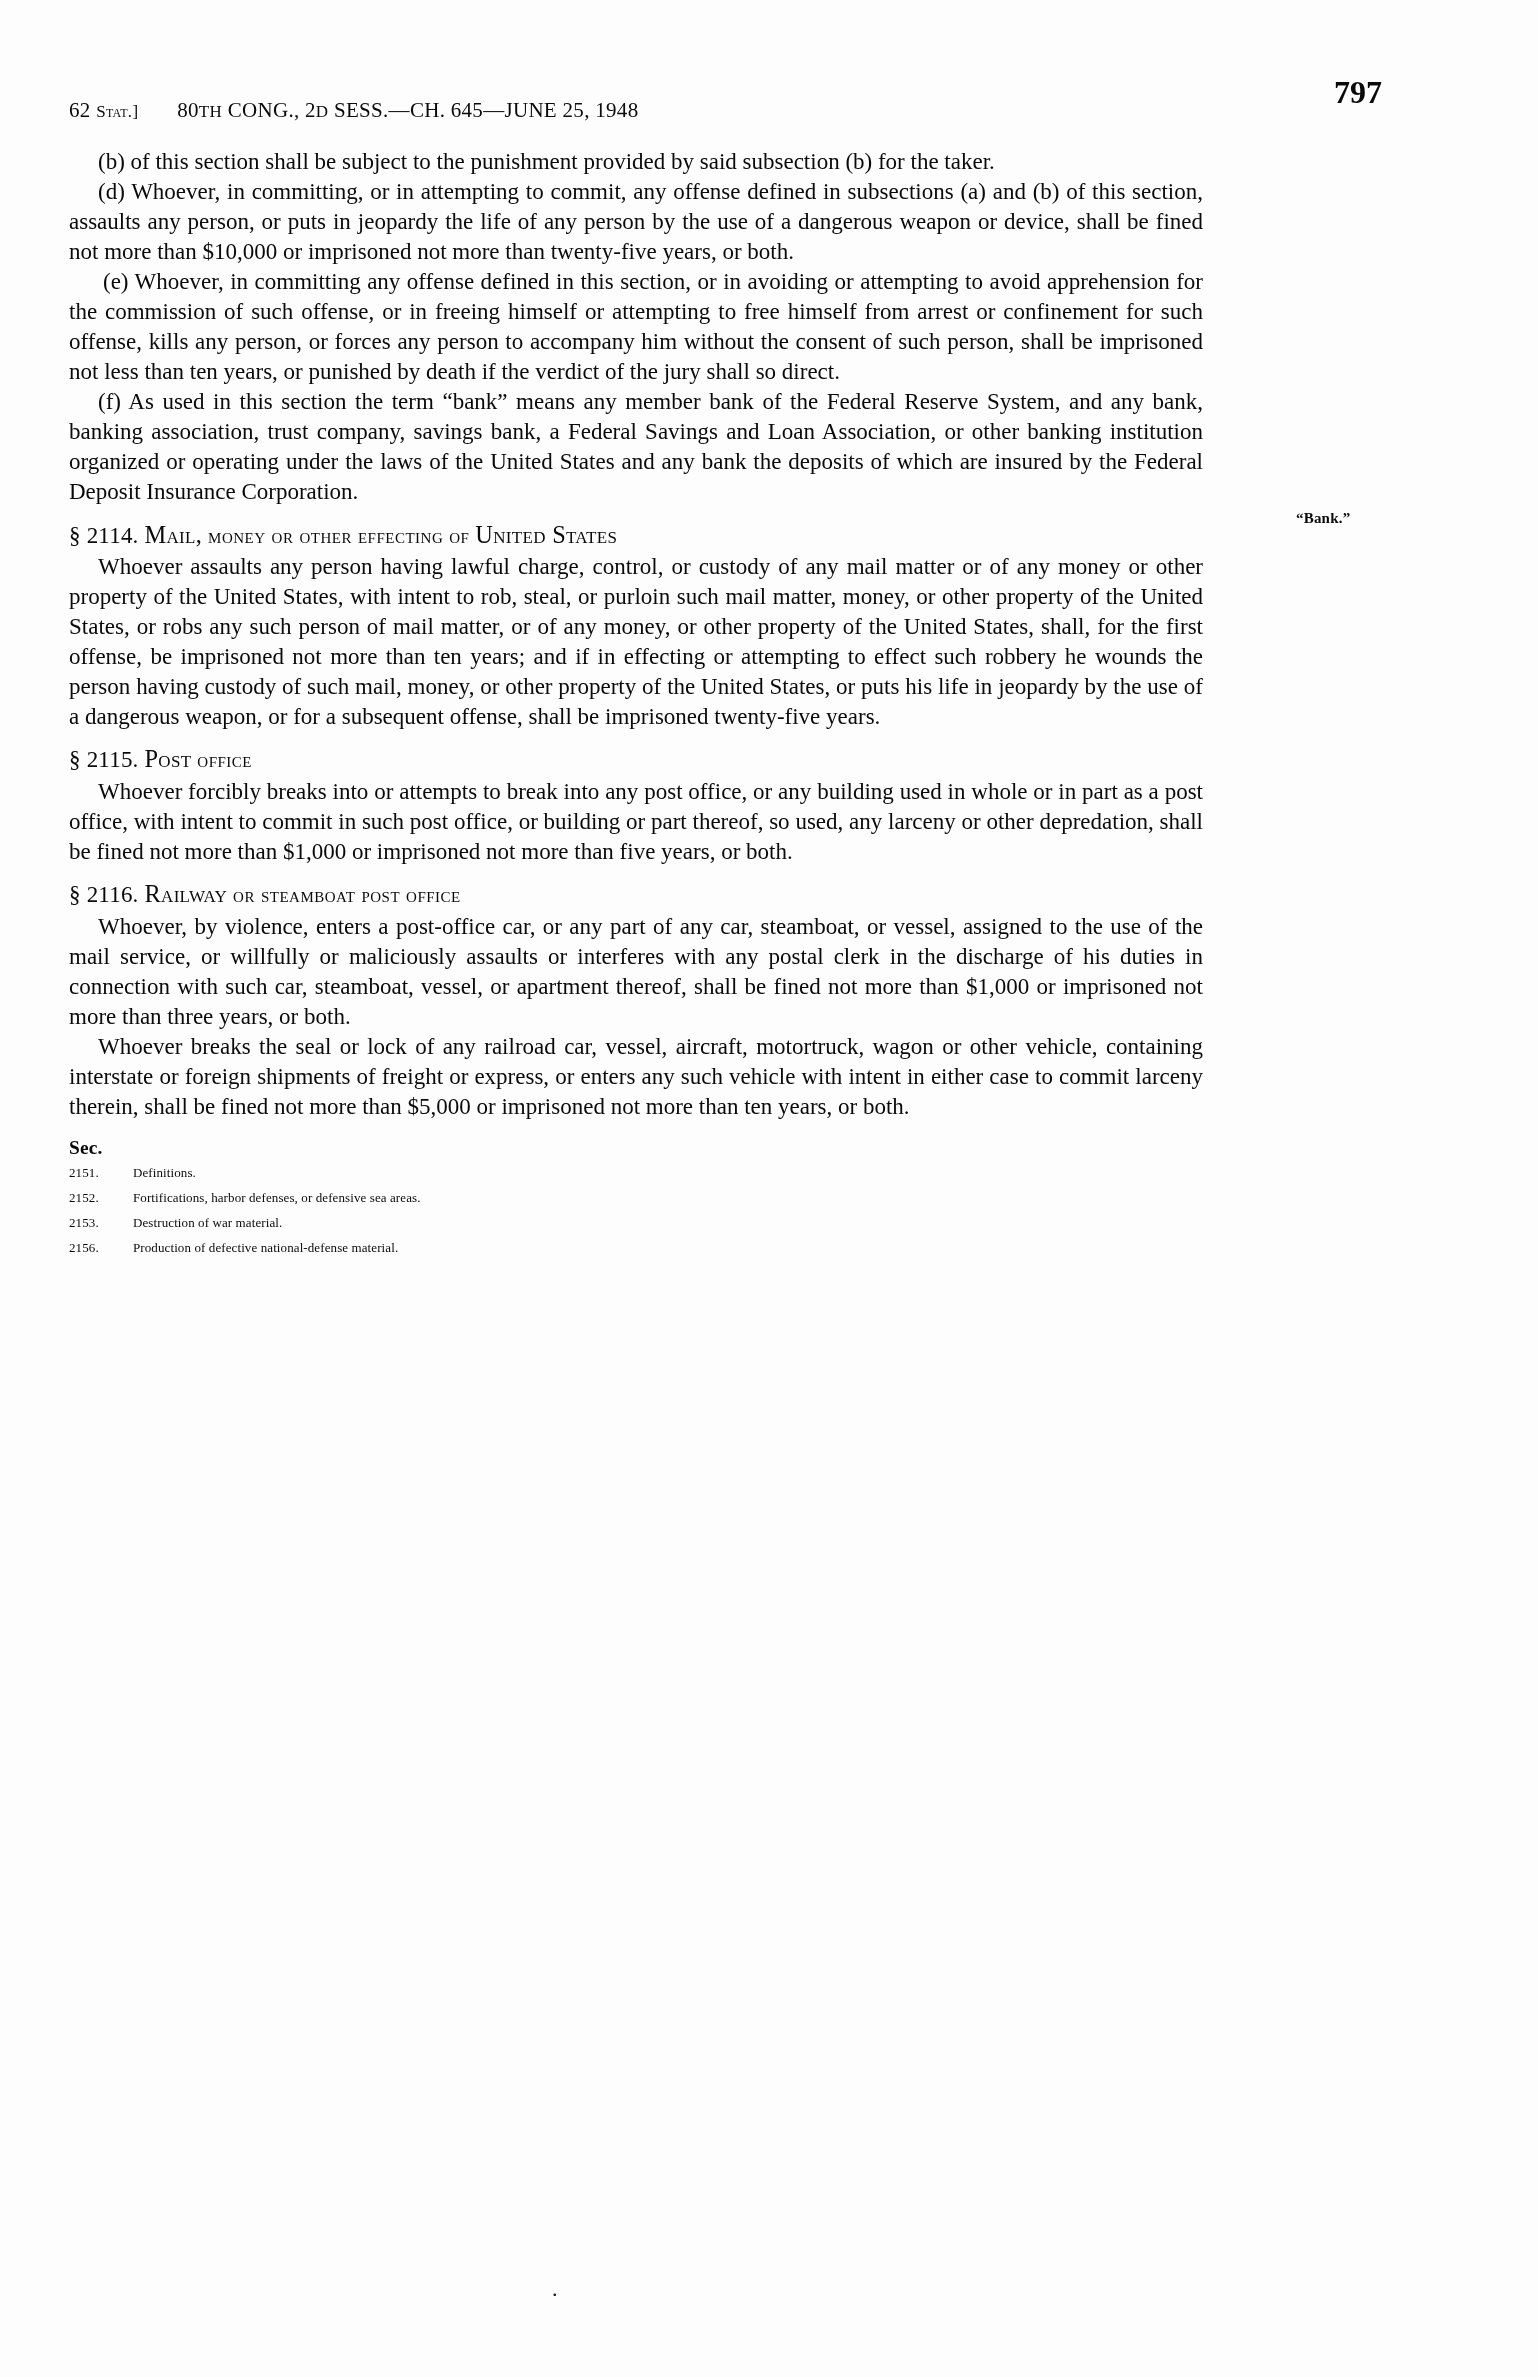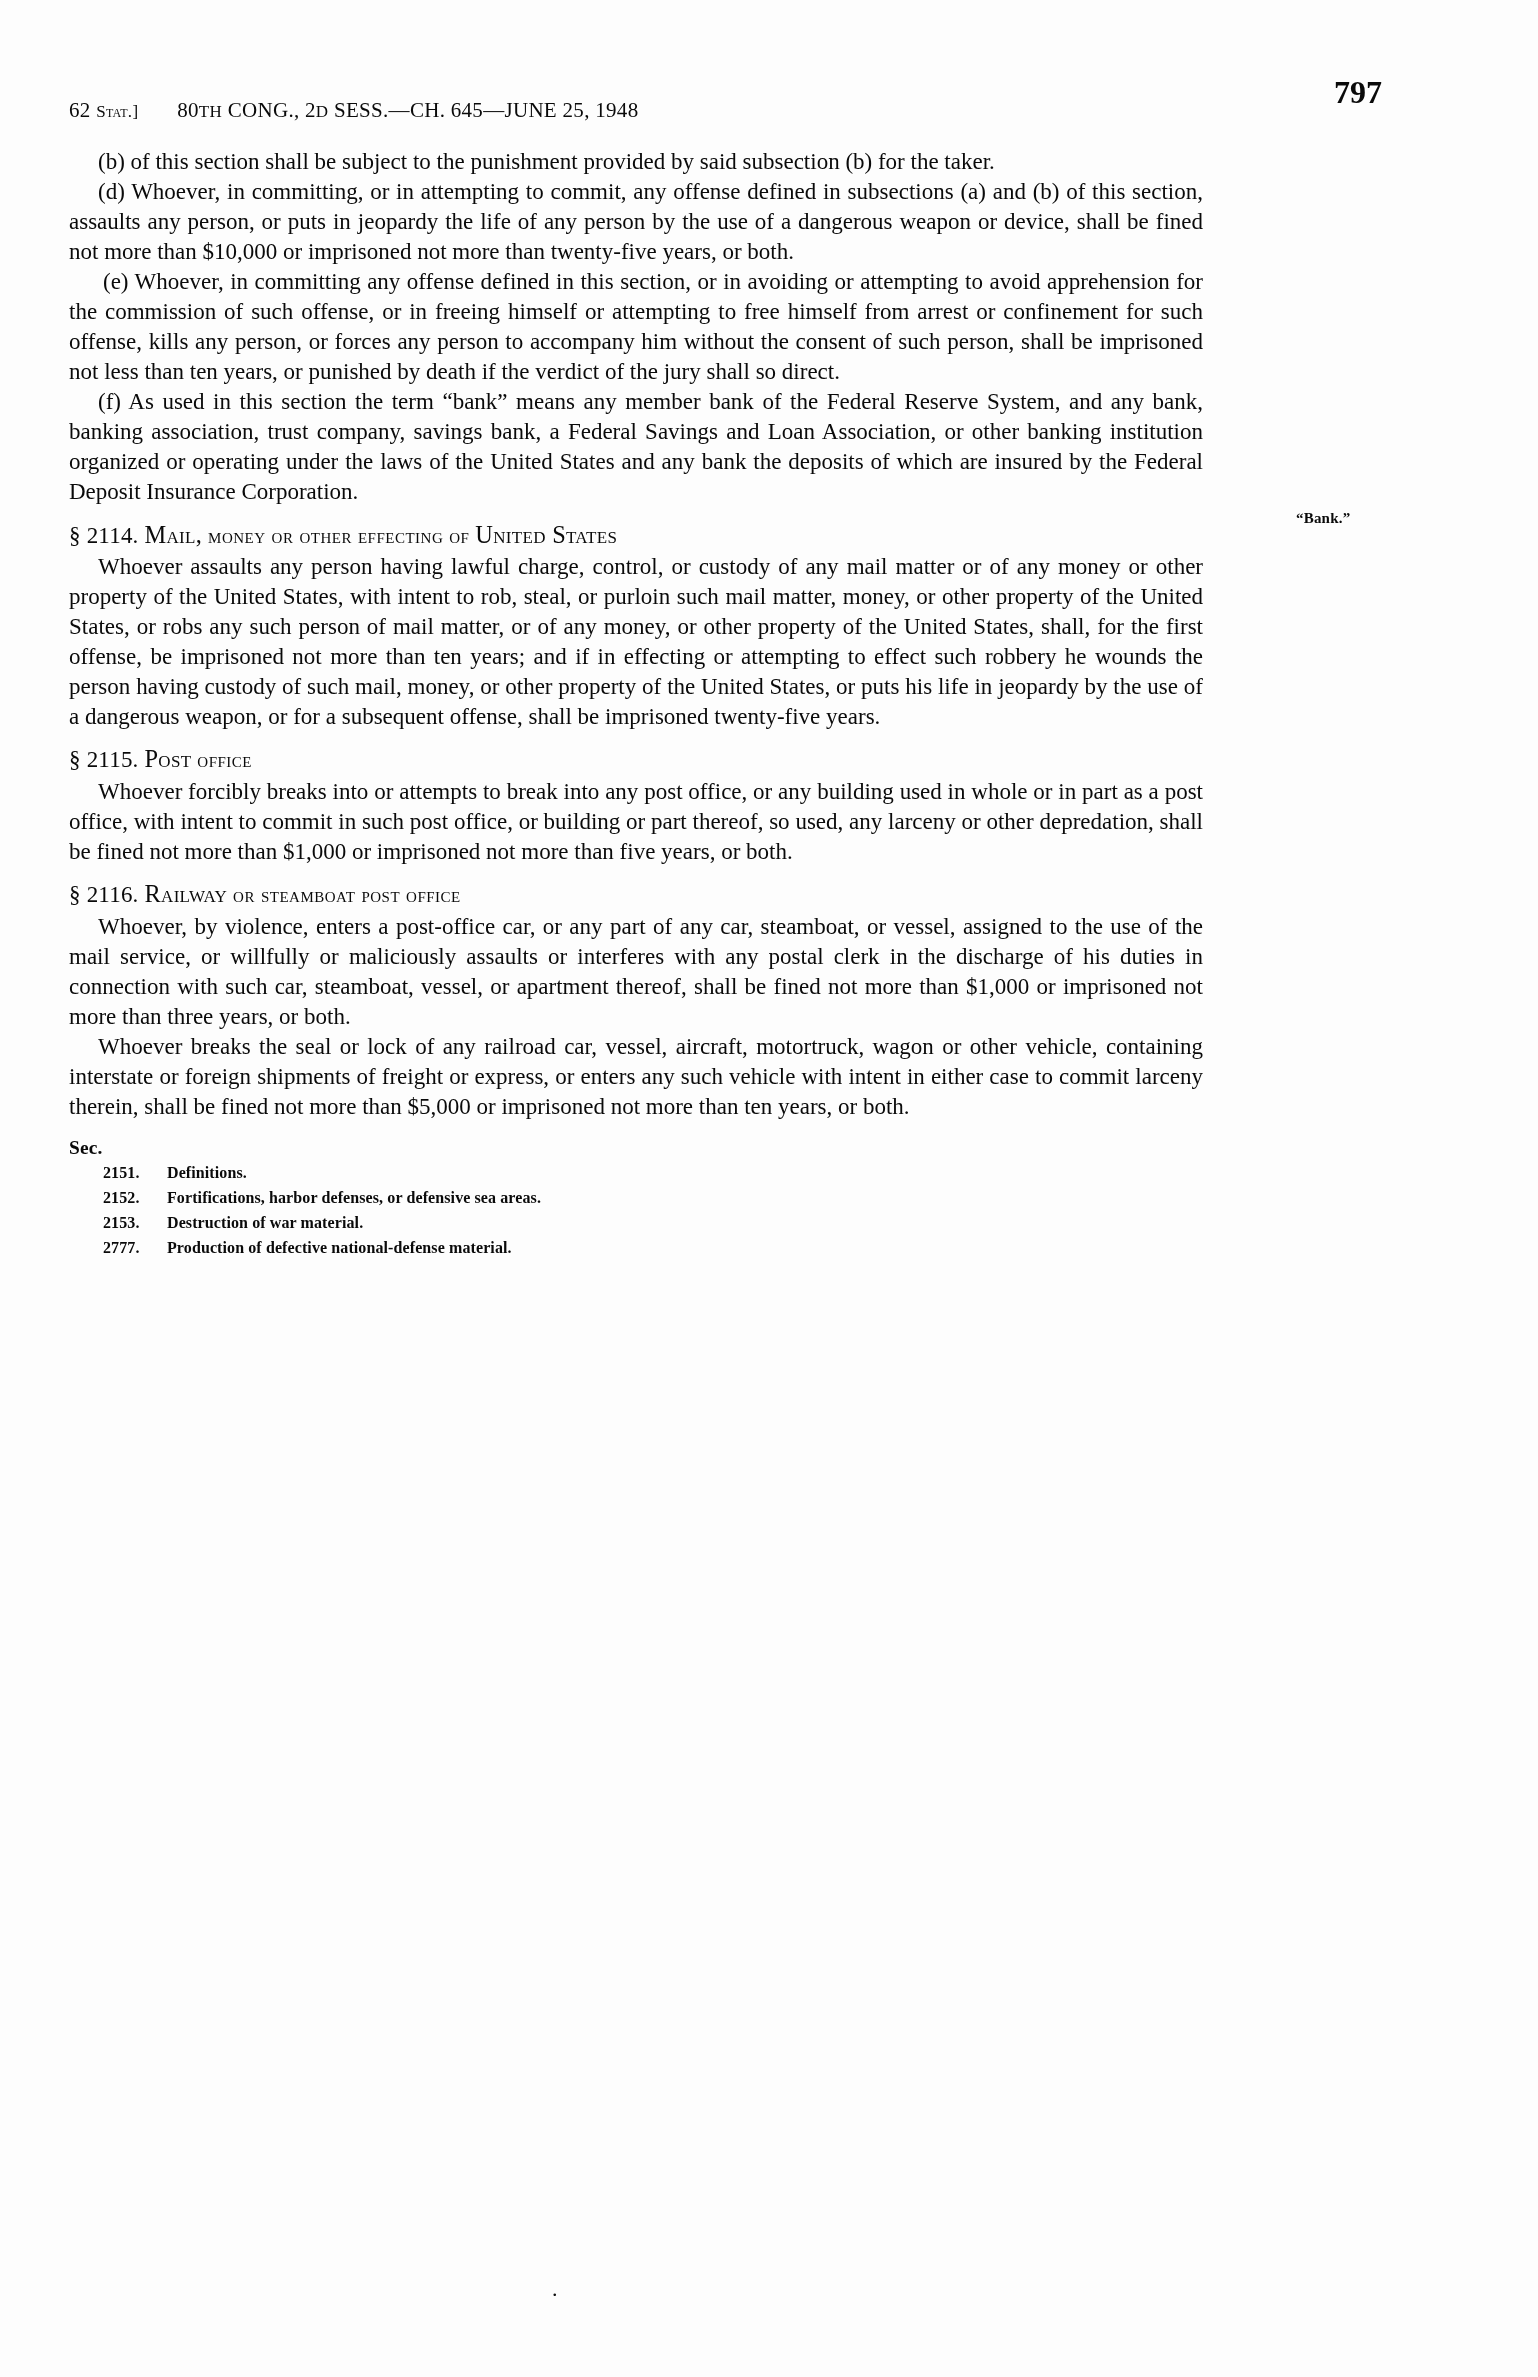--- a/index.html
+++ b/index.html
@@ -126,26 +126,25 @@
     margin-top: 15px;
     width: 1134px;
   }
   .toc .sec-label {
     font-size: 19.4px;
     font-weight: bold;
     letter-spacing: 0.2px;
     margin-bottom: 1.7px;
   }
   .toc .toc-row {
-    font-size: 16px;
-    font-weight: bold;
+    font-size: 13px;
+    font-weight: normal;
     line-height: 25px;
     letter-spacing: 0.1px;
     white-space: nowrap;
-    margin-left: 34px;
   }
   .toc .toc-row .n {
     display: inline-block;
     width: 64px;
   }
 
   .footdot {
     position: absolute;
     left: 552px;
     top: 2276px;
@@ -209,21 +208,21 @@
         <div class="toc-row">
           <span class="n">2151.</span><span>Definitions.</span>
         </div>
         <div class="toc-row">
           <span class="n">2152.</span><span>Fortifications, harbor defenses, or defensive sea areas.</span>
         </div>
         <div class="toc-row">
           <span class="n">2153.</span><span>Destruction of war material.</span>
         </div>
         <div class="toc-row">
-          <span class="n">2777.</span><span>Production of defective national-defense material.</span>
+          <span class="n">2156.</span><span>Production of defective national-defense material.</span>
         </div>
       </div>
 
     </div>
   </div>
 
   <div class="footdot">.</div>
 </div>
 
 

